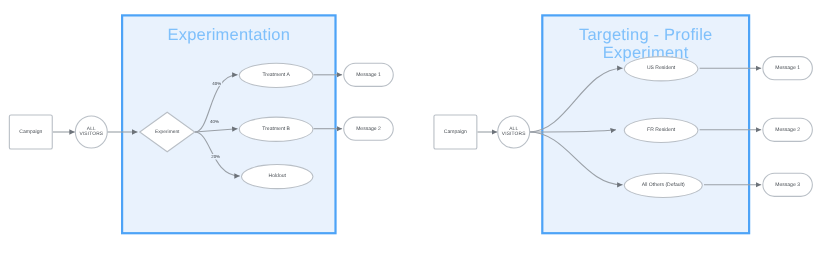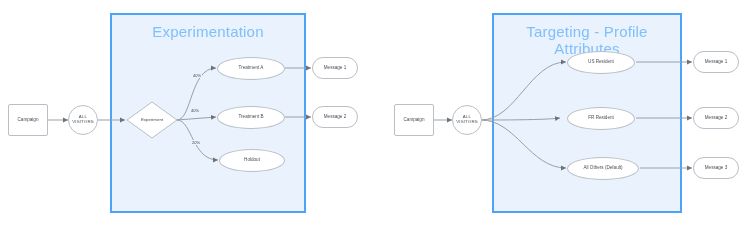--- a/index.html
+++ b/index.html
@@ -45,21 +45,21 @@
 </head>
 <body>
 
 <div class="canvas">
 
   <div class="panel" style="left:110px;top:13px;width:196px;height:200px;">
     <div class="panel-title">Experimentation</div>
   </div>
 
   <div class="panel" style="left:492px;top:13px;width:190px;height:200px;">
-    <div class="panel-title">Targeting - Profile Attributes</div>
+    <div class="panel-title">Targeting - Profile Experiment</div>
   </div>
 
   <svg class="flow" viewBox="0 0 750 238">
     <defs>
       <marker id="ar" markerWidth="6" markerHeight="6" refX="5" refY="3" orient="auto" markerUnits="strokeWidth">
         <path d="M0,0.6 L5,3 L0,5.4 z" fill="#6d737a"></path>
       </marker>
     </defs>
     <g fill="none" stroke="#9aa0a7" stroke-width="1" marker-end="url(#ar)">
 

